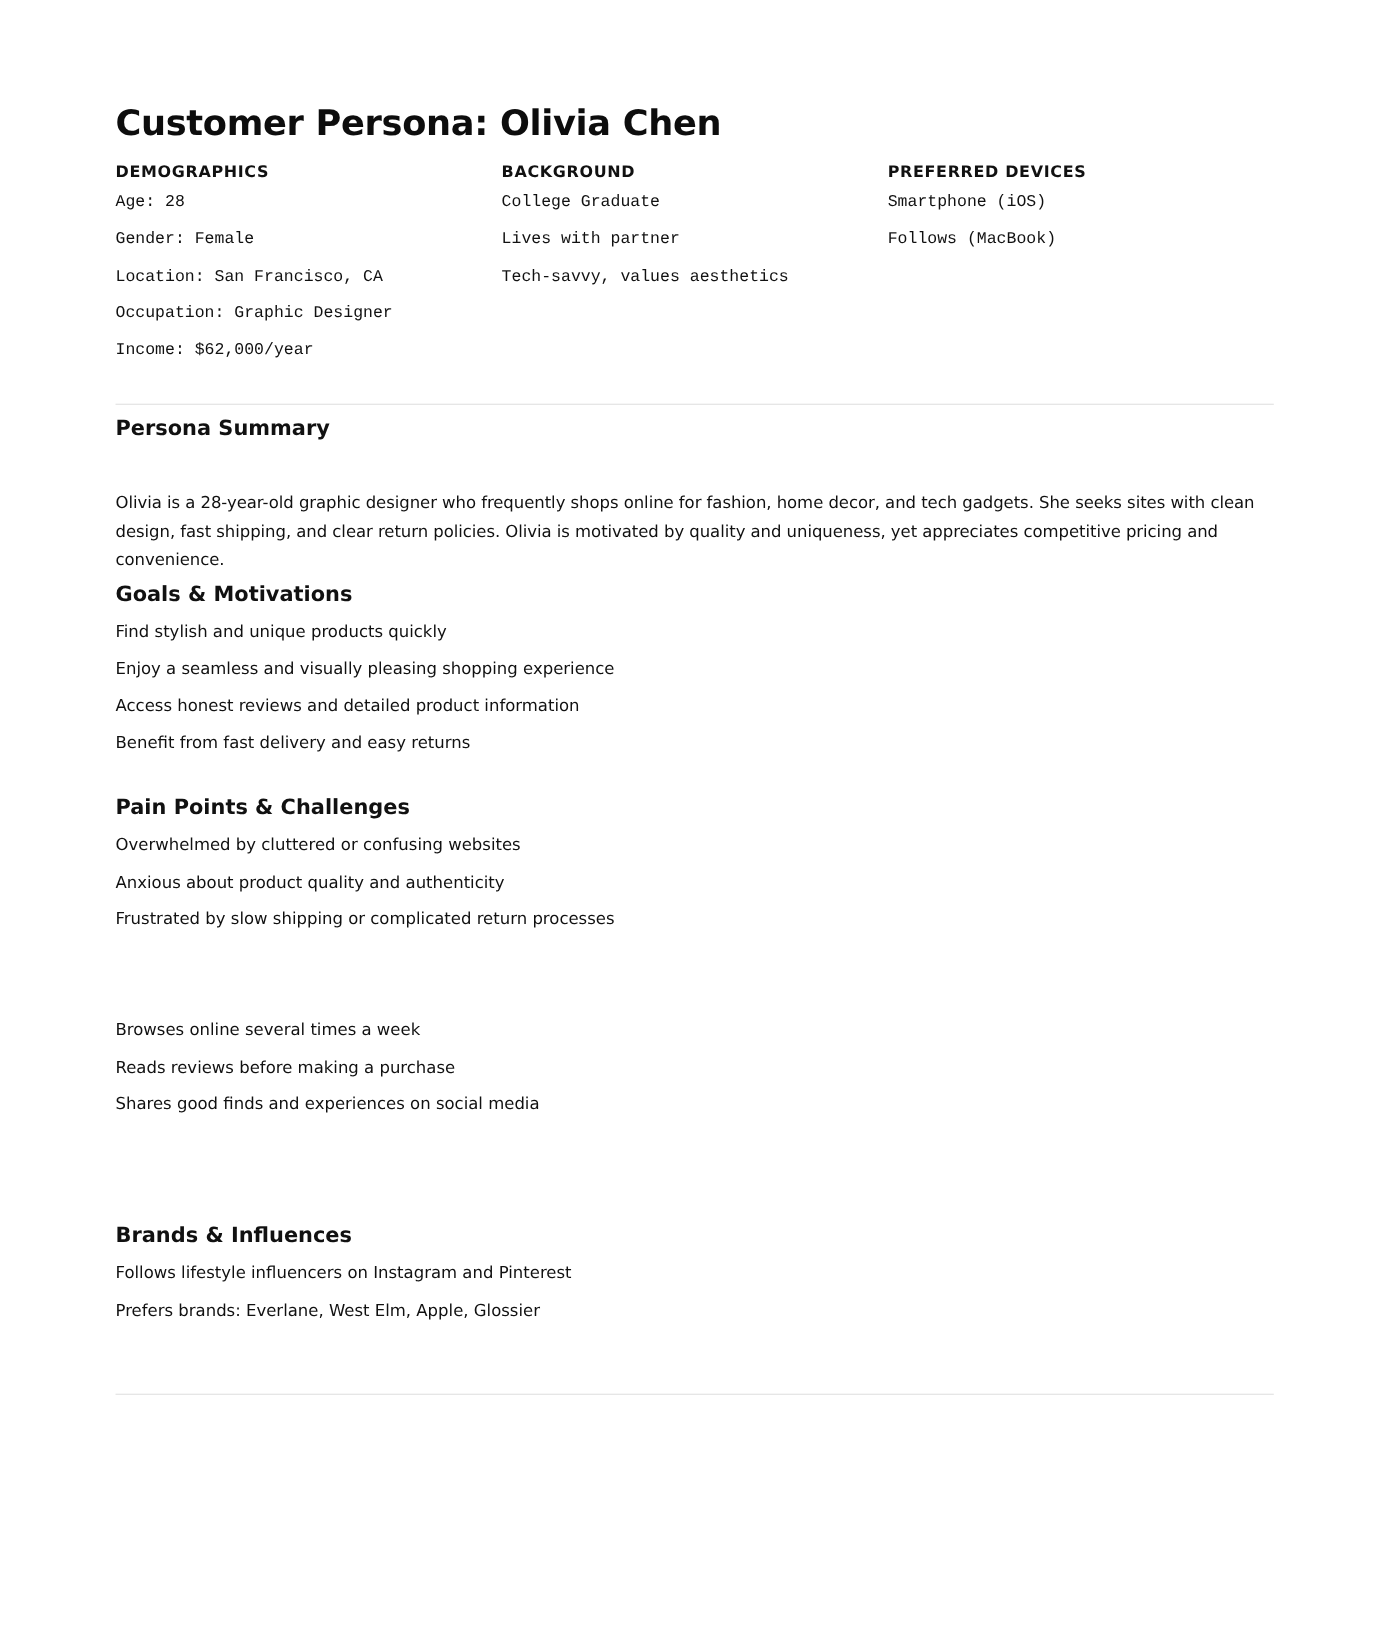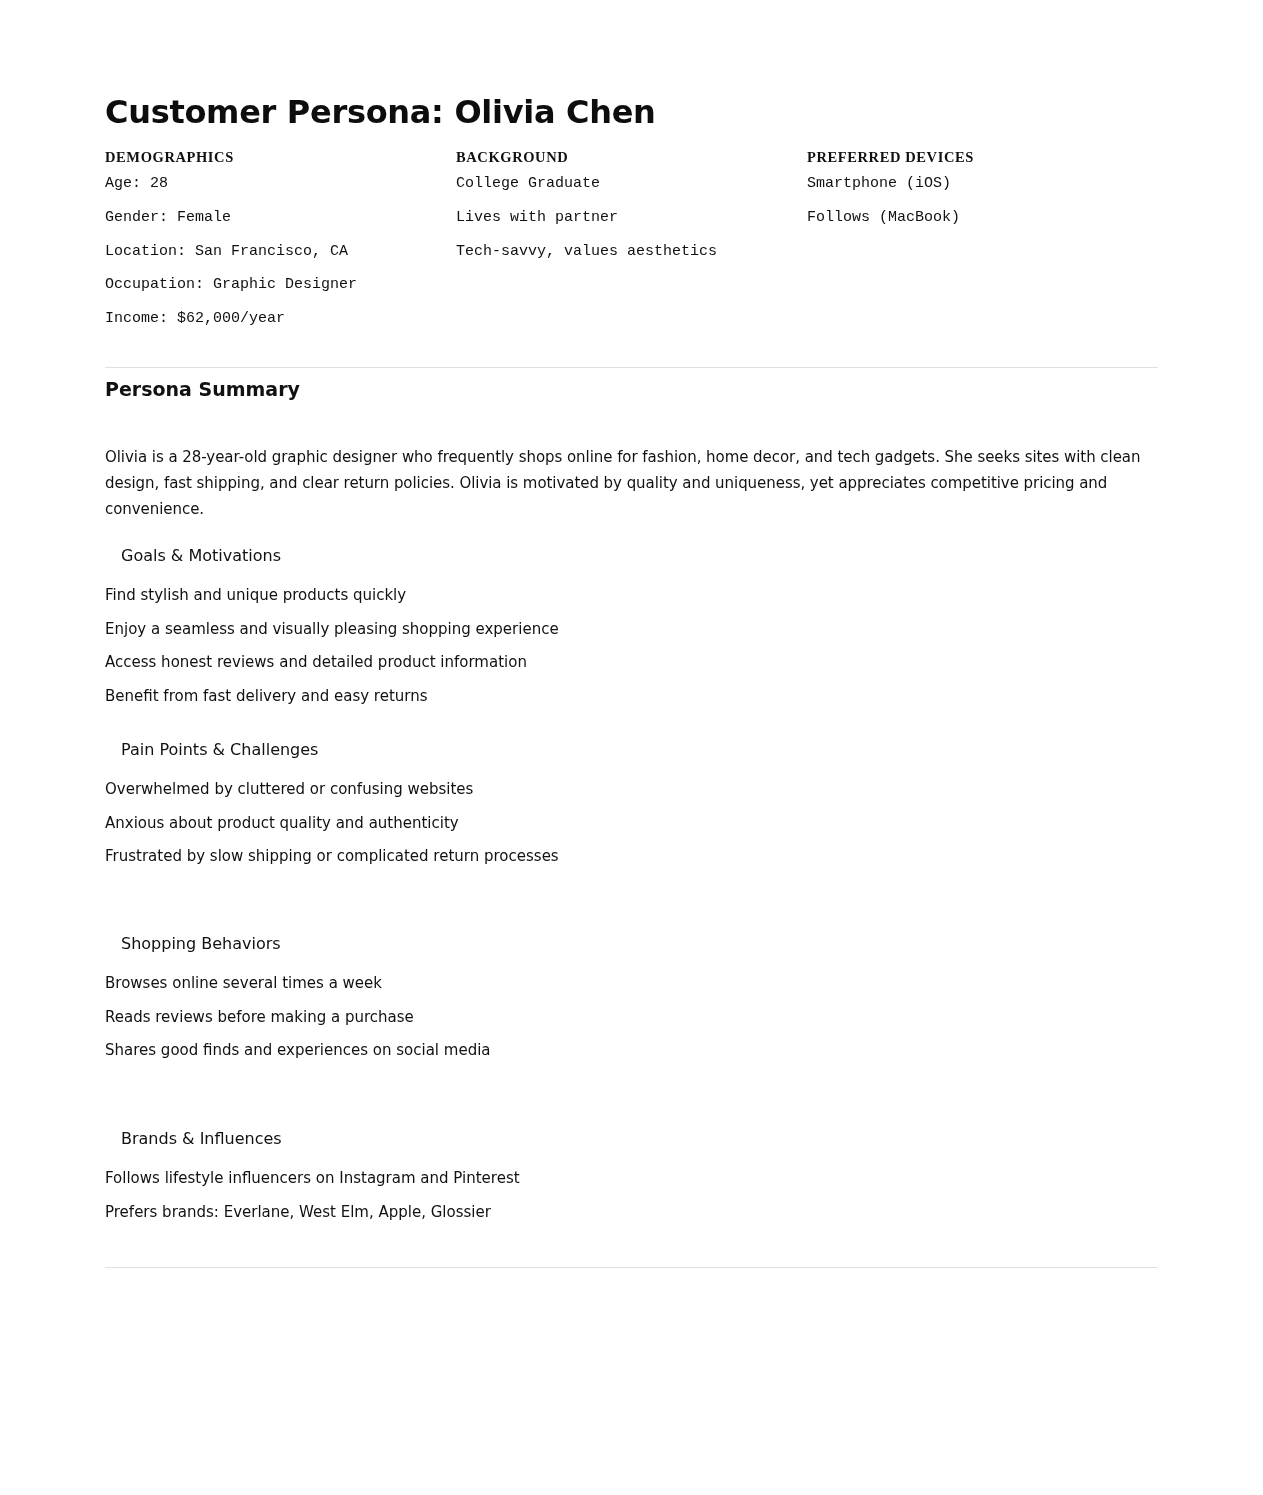--- a/index.html
+++ b/index.html
@@ -44,21 +44,20 @@
     }
     .col-header {
       font-size: 14.5px;
       font-weight: 700;
       letter-spacing: 0.6px;
       text-transform: uppercase;
       line-height: 20px;
       height: 20px;
       margin: 0 0 0 0;
       white-space: nowrap;
-      font-family: Liberation Serif, serif;
     }
     .col-list {
       list-style: none;
       margin: 0;
       padding: 0;
       font-family: Liberation Mono, monospace;
     }
     .col-list li {
       font-size: 15px;
       line-height: 20px;
@@ -101,23 +100,23 @@
       line-height: 26px;
       letter-spacing: -0.05px;
     }
 
     .section {
       position: absolute;
       left: 0;
       width: 1053px;
     }
     .section h2 {
-      margin: 16px;
-      font-size: 16px;
-      font-weight: 400;
+      margin: 0;
+      font-size: 19px;
+      font-weight: 700;
       line-height: 26px;
       height: 26px;
       white-space: nowrap;
     }
     .section ul {
       list-style: none;
       margin: 0;
       padding: 0;
     }
     .section li {
@@ -188,21 +187,20 @@
   <div class="section" id="sec-pain">
     <h2>Pain Points &amp; Challenges</h2>
     <ul>
       <li>Overwhelmed by cluttered or confusing websites</li>
       <li>Anxious about product quality and authenticity</li>
       <li>Frustrated by slow shipping or complicated return processes</li>
     </ul>
   </div>
 
   <div class="section" id="sec-behaviors">
-    <h2>Shopping Behaviors</h2>
     <ul>
       <li>Browses online several times a week</li>
       <li>Reads reviews before making a purchase</li>
       <li>Shares good finds and experiences on social media</li>
     </ul>
   </div>
 
   <div class="section" id="sec-brands">
     <h2>Brands &amp; Influences</h2>
     <ul>

